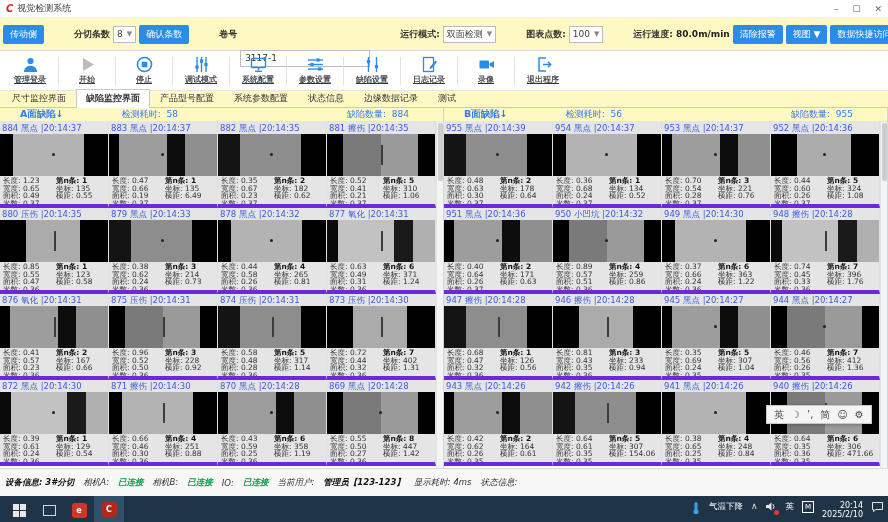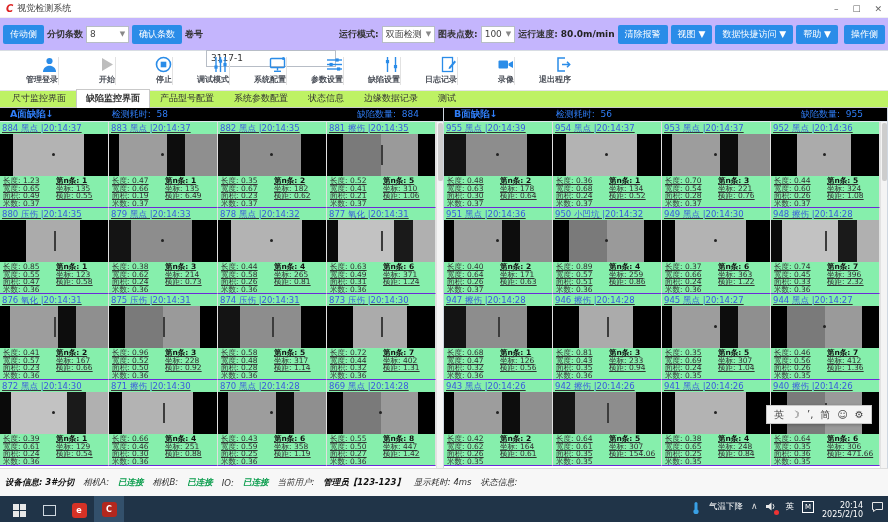--- a/index.html
+++ b/index.html
@@ -8,58 +8,58 @@
   #app { position:relative; width:888px; height:522px; background:#fff; overflow:hidden; font-size:9px; color:#333; }
 
   
   .titlebar { height:18px; background:#fff; display:flex; align-items:center; padding:0 6px; border-bottom:1px solid #f0f0f0;}
   .logo { color:#d22; font-weight:bold; font-style:italic; font-size:10px; margin-right:4px;}
   .title { font-size:9px; color:#444; }
   .wincontrols { margin-left:auto; display:flex; gap:14px; color:#666; font-size:9px;}
   .wincontrols span { cursor:default; }
 
   
-  .tb1 { height:24px; background:#c4b5fd; display:flex; align-items:center; padding:16px 3px; gap:3px; border-bottom:1px solid #d8dde3; white-space:nowrap;}
+  .tb1 { height:24px; background:#fef9c3; display:flex; align-items:center; padding:16px 3px; gap:3px; border-bottom:1px solid #d8dde3; white-space:nowrap;}
   .btn-blue { background:#2a8ce8; color:#fff; border:none; border-radius:2px; font-size:9px; padding:3px 7px; font-family:inherit; cursor:pointer;}
-  .tb1 label { color:#333; font-weight:bold; font-size:9px;}
+  .tb1 label { color:#333; font-weight:bold; font-size:9px;margin-left:27px;}
   .combo { background:#fff; border:1px solid #b7bdc6; height:17px; display:flex; align-items:center; padding:0 3px; font-size:9px; color:#444; position:relative;}
   .combo .arrow { margin-left:auto; color:#888; font-size:7px; padding-left:4px;}
   .textinput { background:#fff; border:1px solid #b7bdc6; height:17px; font-size:9px; color:#333; padding:0 4px; font-family:inherit;}
   .speedval { font-weight:bold; color:#222; }
   .spacer { flex:1; }
 
   
   .tb2 { height:40px; background:#fff; display:flex; align-items:center; padding:0 2px; border-bottom:1px solid #e4e4e4;}
-  .action { width:56px; display:flex; flex-direction:column; align-items:flex-end; gap:1px; cursor:pointer;}
+  .action { width:56px; display:flex; flex-direction:column; align-items:center; gap:1px; cursor:pointer;text-decoration:underline;}
   .action svg { width:17px; height:17px; display:block;}
   .action .alabel { font-size:8px; color:#4a4f58; font-weight:bold; white-space:nowrap;}
   .asep { width:1px; height:28px; background:#e2e2e2; }
 
   
-  .tabs { height:17px; background:#bef264; display:flex; align-items:flex-end; padding-left:2px; border-bottom:1px solid #c9c9c9;}
+  .tabs { height:17px; background:#fef9c3; display:flex; align-items:flex-end; padding-left:2px; border-bottom:1px solid #c9c9c9;}
   .tab { padding:2px 9px 2px; font-size:9px; color:#333; border:1px solid transparent; border-bottom:none; cursor:pointer;}
   .tab.active { background:#fff; border-color:#c9c9c9; position:relative; top:1px; padding-bottom:3px; font-weight:bold;}
 
   
   .subtabs { height:18px; background:#fff; display:flex; align-items:flex-end; padding-left:10px; border-bottom:1px solid #dcdcdc;}
   .subtab { width:72px; text-align:center; padding:3px 0; font-size:9px; color:#333; border:1px solid transparent; border-bottom:none; cursor:pointer;}
   .subtab.active { border-color:#d0d0d0; background:#fff; position:relative; top:1px; padding-bottom:4px; font-weight:bold;}
 
   
   .panels { display:flex; height:360px; }
   .panel { width:444px; border-right:1px solid #cfd7e0; position:relative; }
-  .phead { height:14px; display:flex; align-items:flex-start; background:#000000; border-bottom:1px solid #e0e6ee; padding:0 10px; color:#2f7df6;}
+  .phead { height:14px; display:flex; align-items:flex-start; background:#fef9c3; border-bottom:1px solid #e0e6ee; padding:0 20px; color:#2f7df6;}
   .ptitle { font-weight:bold; font-size:9.5px;}
   .pmid { margin-left:58px; font-size:9px;}
   .pright { margin-left:auto; margin-right:14px; font-size:9px;}
   .grid { display:grid; grid-template-columns:repeat(4,1fr); grid-auto-rows:86px; margin-right:7px;}
   .vscroll { position:absolute; top:14px; right:0; width:7px; bottom:0; background:#f4f4f4; border-left:1px solid #e2e2e2;}
   .vscroll .thumb { position:absolute; top:1px; left:1px; width:5px; height:58px; background:#cdcdcd; border-radius:2px;}
 
-  .cell { border-right:1px solid #e0e0e0; border-bottom:1px solid #6d28d9; background:#86efac; overflow:hidden; cursor:pointer;text-decoration:underline;}
+  .cell { border-right:1px solid #e0e0e0; border-bottom:4px solid #6d28d9; background:#e5e5e5; overflow:hidden; cursor:pointer;}
   .cellhead { height:12px; line-height:12px; font-size:8.5px; color:#3a5bdd; padding:0 2px; white-space:nowrap; overflow:hidden;}
   .cimg { height:42px; position:relative; }
   .imgv0 { background:linear-gradient(90deg,#000 0 12%,#b3b3b3 12% 78%,#000 78% 100%);}
   .imgv1 { background:linear-gradient(90deg,#000 0 9%,#9d9d9d 9% 54%,#0d0d0d 54% 70%,#8f8f8f 70% 100%);}
   .imgv2 { background:linear-gradient(90deg,#141414 0 20%,#8d8d8d 20% 77%,#000 77% 100%);}
   .imgv3 { background:linear-gradient(90deg,#000 0 15%,#7a7a7a 15% 50%,#9a9a9a 50% 84%,#000 84% 100%);}
   .imgv4 { background:linear-gradient(90deg,#000 0 24%,#ababab 24% 74%,#000 74% 100%);}
   .imgv5 { background:linear-gradient(90deg,#0a0a0a 0 10%,#c2c2c2 10% 62%,#1a1a1a 62% 80%,#b0b0b0 80% 100%);}
   .mark-dot::after { content:""; position:absolute; left:48%; top:45%; width:3px; height:3px; background:#222; border-radius:50%;}
   .mark-line::after { content:""; position:absolute; left:50%; top:26%; width:2px; height:20px; background:#3c3c3c;}
@@ -694,21 +694,21 @@
     <div class="cinfo">
       <div class="colL">
                 <div>长度: 0.74</div>
                 <div>宽度: 0.45</div>
                 <div>面积: 0.33</div>
                 <div>米数: 0.36</div>
               </div>
       <div class="colR">
                 <div class="stripline">第n条: 7</div>
                 <div>坐标: 396</div>
-                <div>横距: 2.32</div>
+                <div>横距: 1.76</div>
               </div>
     </div>
   </div>
 
   <div class="cell">
     <div class="cellhead">947 擦伤 |20:14:28</div>
     <div class="cimg imgv2 mark-line"></div>
     <div class="cinfo">
       <div class="colL">
                 <div>长度: 0.68</div>

